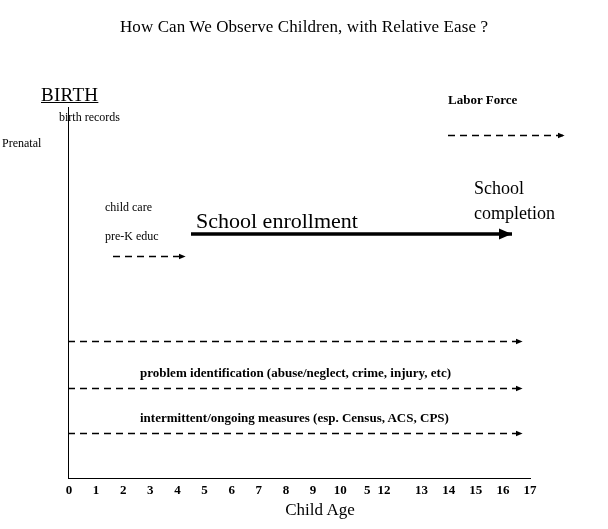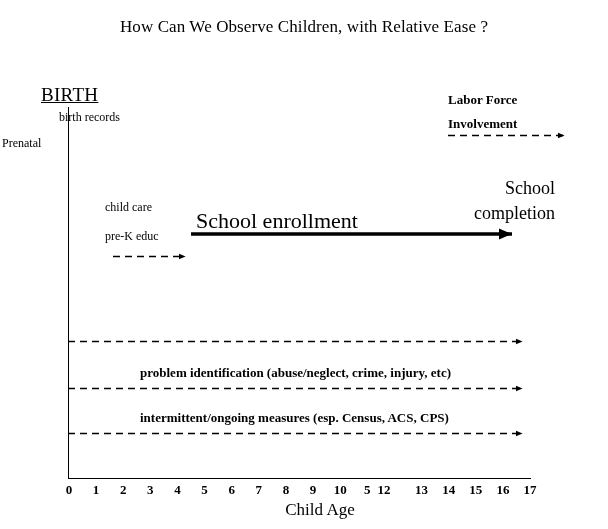--- a/index.html
+++ b/index.html
@@ -86,21 +86,21 @@
   
   #school-enrollment-label {
     left: 196px; top: 200px;
     font-size: 22px;
     margin-top: 8px;
   }
   #school-completion-label {
     left: 474px; top: 176px;
     font-size: 18px;
     line-height: 25px;
-    text-align: right;
+    text-align: left;
   }
 
   
   #labor-force-label {
     left: 448px; top: 88px;
     font-size: 13px;
     font-weight: bold;
     line-height: 24px;
     text-align: left;
   }
@@ -140,21 +140,20 @@
   <div class="abs" id="prek-label">pre-K educ</div>
 
   <div class="abs" id="school-enrollment-label">School enrollment</div>
   <div class="abs" id="school-completion-label">
     <div>School</div>
     <div>completion</div>
   </div>
 
   <div class="abs" id="labor-force-label">
     <div>Labor Force</div>
-    <div>Involvement</div>
   </div>
 
   <div class="abs bar-label" id="bar-label-1">problem identification (abuse/neglect, crime, injury, etc)</div>
   <div class="abs bar-label" id="bar-label-2">intermittent/ongoing measures (esp. Census, ACS, CPS)</div>
 
   <svg id="arrows" viewBox="0 0 608 529">
     <defs>
       <marker id="ah-thin" markerWidth="7" markerHeight="7" refX="6" refY="3.2" orient="auto" markerUnits="userSpaceOnUse">
         <path d="M0,0.4 L6.6,3.2 L0,6 z" fill="#000"></path>
       </marker>

